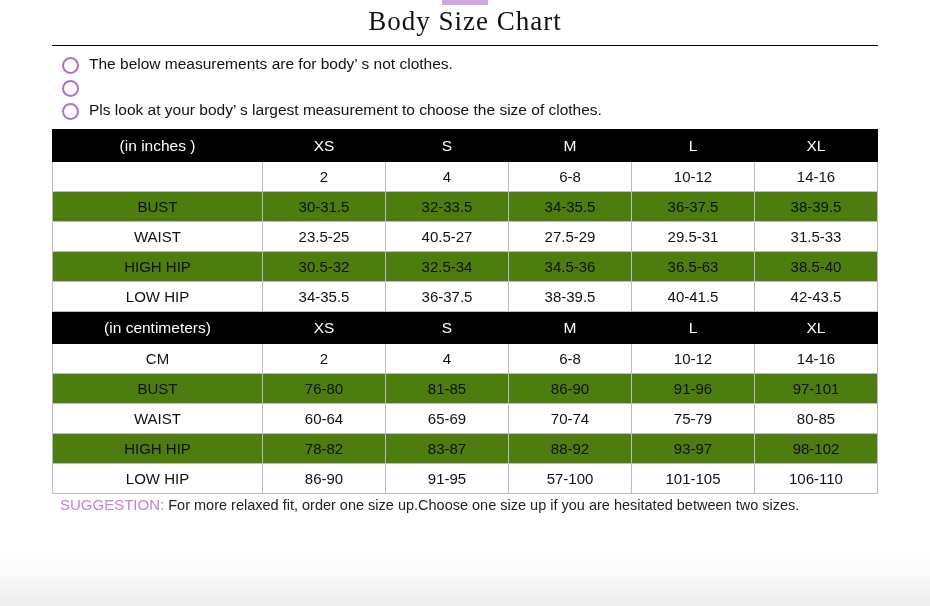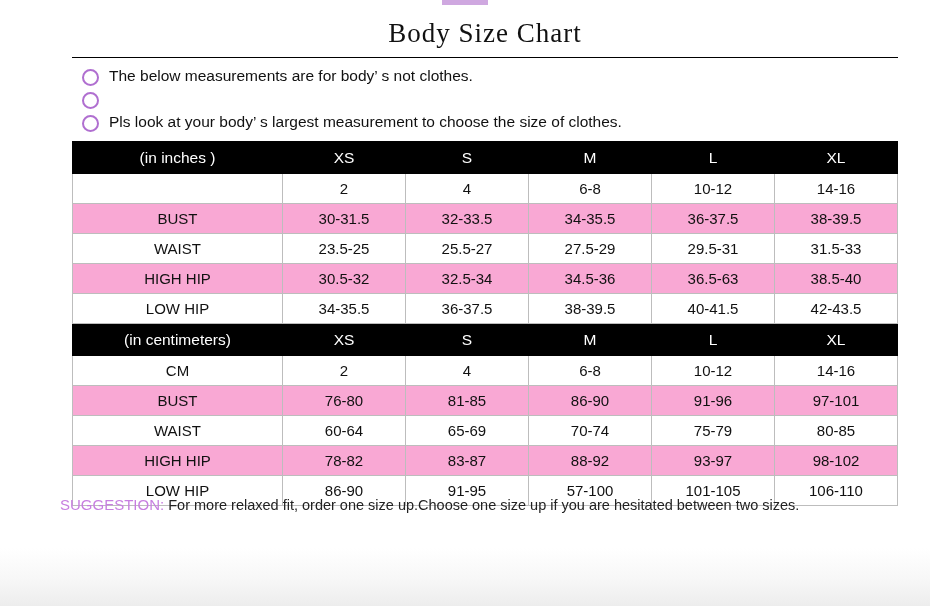--- a/index.html
+++ b/index.html
@@ -24,23 +24,22 @@
     position: absolute;
     left: 442px;
     top: 0px;
     width: 46px;
     height: 5px;
     background: #cfa8e0;
   }
   .chart-wrap {
     position: absolute;
     left: 52px;
-    top: 16px;
+    top: 4px;
     width: 826px;
-    margin-left: 20px;
   }
   .title {
     text-align: center;
     font-size: 27px;
     letter-spacing: 1px;
     font-family: "Liberation Serif", serif;
     padding: 2px 0 8px 0;
     border-bottom: 1px solid #000;
     color: #111;
   }
@@ -81,21 +80,21 @@
     color: #111;
   }
   tr.header-row td {
     background: #000000;
     color: #ffffff;
     font-size: 15.5px;
     border: 1px solid #000000;
     height: 29px;
   }
   tr.shaded td {
-    background: #f9a8d4;
+    background: #4d7c0f;
   }
   tr.plain td {
     background: #ffffff;
   }
   td.label-col {
     width: 205px;
   }
   .suggestion {
     position: absolute;
     left: 60px;
@@ -170,21 +169,21 @@
           <td>30-31.5</td>
           <td>32-33.5</td>
           <td>34-35.5</td>
           <td>36-37.5</td>
           <td>38-39.5</td>
         </tr>
 
         <tr class="plain">
           <td class="label-col">WAIST</td>
           <td>23.5-25</td>
-          <td>25.5-27</td>
+          <td>40.5-27</td>
           <td>27.5-29</td>
           <td>29.5-31</td>
           <td>31.5-33</td>
         </tr>
 
         <tr class="shaded">
           <td class="label-col">HIGH HIP</td>
           <td>30.5-32</td>
           <td>32.5-34</td>
           <td>34.5-36</td>

